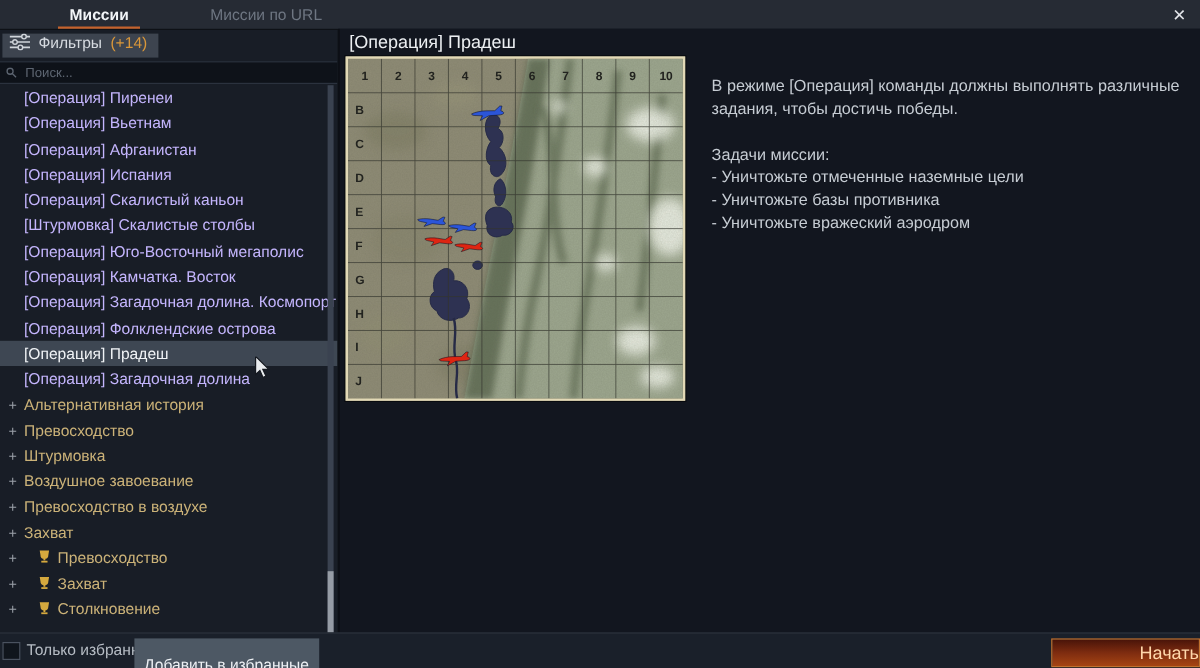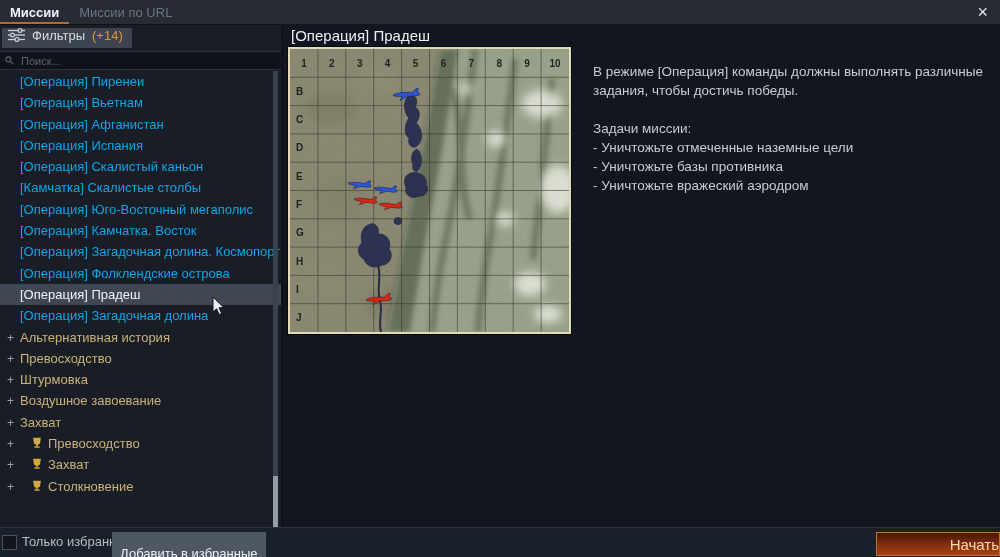--- a/index.html
+++ b/index.html
@@ -4,38 +4,38 @@
 <style>
   html,body{margin:0;padding:0;}
   body{
     width:1000px;height:557px;position:relative;overflow:hidden;
     background:#14181f;font-family:"Liberation Sans",sans-serif;
     color:#cfd4da;-webkit-font-smoothing:antialiased;
   }
   
   .tabbar{position:absolute;top:0;left:0;right:0;height:24px;background:#262b34;
     border-bottom:1px solid #0e1116;display:flex;align-items:stretch;}
-  .tab{display:flex;align-items:center;padding:3px 10px;font-size:13px;color:#6e7682;cursor:default;}
+  .tab{display:flex;align-items:center;padding:3px 10px;font-size:13px;color:#6e7682;cursor:default;margin-left:48px;}
   .tab.active{color:#f2f5f8;font-weight:bold;box-shadow:inset 0 -2px 0 #c4632d;}
   .close-btn{position:absolute;right:12px;top:0;height:24px;display:flex;align-items:center;
     font-size:18px;color:#e3e6ea;}
   
   .sidebar{position:absolute;top:25px;left:0;width:281px;height:503px;background:#181d26;}
   .filter-btn{position:absolute;left:2px;top:3px;height:20px;display:inline-flex;align-items:flex-start;
     gap:7px;background:#3d444f;padding:0 9px 0 6px;font-size:13px;color:#d6dae0;}
   .filter-badge{color:#d9973a;}
   .search-box{position:absolute;left:0;right:0;top:26px;height:17px;background:#0e1219;
     border-top:1px solid #2b323e;border-bottom:1px solid #2b323e;display:flex;align-items:center;
     gap:5px;padding:0 5px;}
   .search-box input{background:transparent;border:none;outline:none;color:#8a919c;
     font-size:11px;width:220px;font-family:"Liberation Sans",sans-serif;}
   .search-box input::placeholder{color:#5d6571;}
   .list{position:absolute;top:46px;left:0;right:0;bottom:0;overflow:hidden;}
   .list-item{height:21.3px;line-height:21.3px;font-size:13px;white-space:nowrap;
-    width:272px;color:#0ea5e9;cursor:default;}
+    width:272px;color:#c4b5fd;cursor:default;}
   .list-item.mission{padding-left:20px;}
   .list-item.selected{background:#3e4753;color:#f0f3f6;}
   .list-item.category,.list-item.trophy{color:#cbb278;}
   .plus{display:inline-block;width:13px;margin-left:4px;color:#9aa0a8;font-size:12px;text-align:center;}
   .list-item.category .lbl{margin-left:3px;}
   .cup{display:inline-block;width:15px;margin-left:14px;vertical-align:-1px;}
   .list-item.trophy .lbl{margin-left:2px;}
   .scroll-track{position:absolute;top:46px;bottom:0;right:3px;width:5px;background:#3a4250;}
   .scroll-thumb{position:absolute;bottom:0;right:3px;width:5px;height:52px;background:#969ca5;}
   
@@ -95,31 +95,32 @@
     </span>
     <input type="text" placeholder="Поиск..." style="">
   </div>
 
   <div class="list">
       <div class="list-item mission"><span class="lbl">[Операция] Пиренеи</span></div>
       <div class="list-item mission"><span class="lbl">[Операция] Вьетнам</span></div>
       <div class="list-item mission"><span class="lbl">[Операция] Афганистан</span></div>
       <div class="list-item mission"><span class="lbl">[Операция] Испания</span></div>
       <div class="list-item mission"><span class="lbl">[Операция] Скалистый каньон</span></div>
-      <div class="list-item mission"><span class="lbl">[Камчатка] Скалистые столбы</span></div>
+      <div class="list-item mission"><span class="lbl">[Штурмовка] Скалистые столбы</span></div>
       <div class="list-item mission"><span class="lbl">[Операция] Юго-Восточный мегаполис</span></div>
       <div class="list-item mission"><span class="lbl">[Операция] Камчатка. Восток</span></div>
       <div class="list-item mission"><span class="lbl">[Операция] Загадочная долина. Космопорт</span></div>
       <div class="list-item mission"><span class="lbl">[Операция] Фолклендские острова</span></div>
       <div class="list-item mission selected"><span class="lbl">[Операция] Прадеш</span></div>
       <div class="list-item mission"><span class="lbl">[Операция] Загадочная долина</span></div>
       <div class="list-item category"><span class="plus">+</span><span class="lbl">Альтернативная история</span></div>
       <div class="list-item category"><span class="plus">+</span><span class="lbl">Превосходство</span></div>
       <div class="list-item category"><span class="plus">+</span><span class="lbl">Штурмовка</span></div>
       <div class="list-item category"><span class="plus">+</span><span class="lbl">Воздушное завоевание</span></div>
+      <div class="list-item category"><span class="plus">+</span><span class="lbl">Превосходство в воздухе</span></div>
       <div class="list-item category"><span class="plus">+</span><span class="lbl">Захват</span></div>
       <div class="list-item trophy"><span class="plus">+</span><span class="cup"><svg width="12" height="12" viewBox="0 0 12 12">
             <path d="M2.1,0.8 h7.8 l-0.6,3.6 a3.3,3.3 0 0 1 -6.6,0 Z" fill="#d5a93e"></path>
             <rect x="5.2" y="6.6" width="1.6" height="2.4" fill="#d5a93e"></rect>
             <rect x="3.4" y="9.3" width="5.2" height="1.5" fill="#d5a93e"></rect>
           </svg></span><span class="lbl">Превосходство</span></div>
       <div class="list-item trophy"><span class="plus">+</span><span class="cup"><svg width="12" height="12" viewBox="0 0 12 12">
             <path d="M2.1,0.8 h7.8 l-0.6,3.6 a3.3,3.3 0 0 1 -6.6,0 Z" fill="#d5a93e"></path>
             <rect x="5.2" y="6.6" width="1.6" height="2.4" fill="#d5a93e"></rect>
             <rect x="3.4" y="9.3" width="5.2" height="1.5" fill="#d5a93e"></rect>

